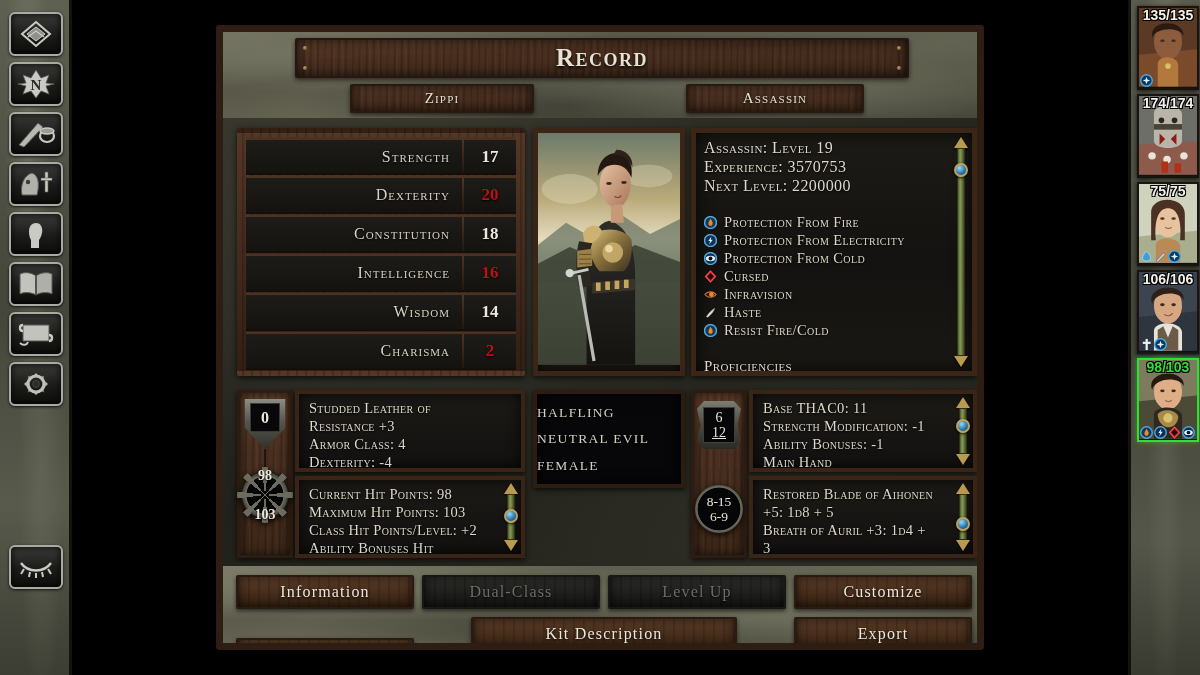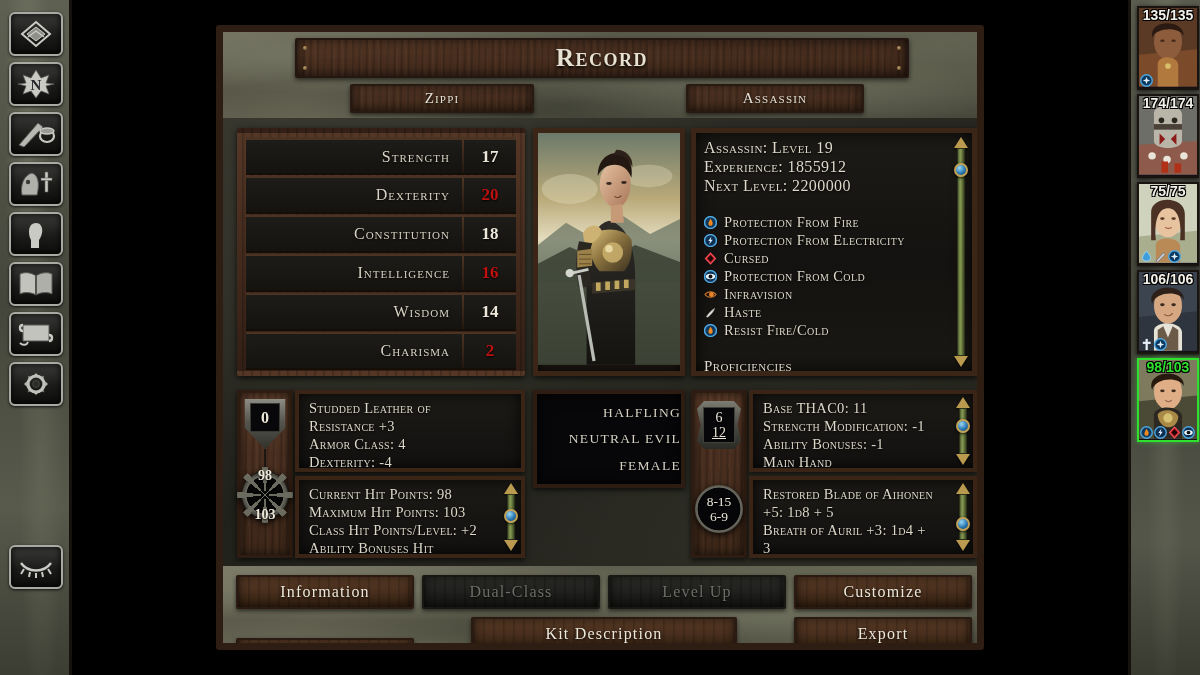--- a/index.html
+++ b/index.html
@@ -288,21 +288,21 @@
     filter: drop-shadow(0 2px 3px rgba(0,0,0,0.85));
   }
   .rndbadge span { font-size: 13.5px; color: #ece7d9; line-height: 15px; text-shadow: 0 1px 2px #000; font-family: Liberation Serif, serif; }
 
   
   #race-box {
     position: absolute; left: 310px; top: 358px; width: 152px; height: 98px;
     border: 4px solid #2d1c12;
     background: #07070a;
     box-shadow: inset 0 0 14px rgba(0,0,0,0.9), 0 2px 5px rgba(0,0,0,0.7);
-    display: flex; flex-direction: column; align-items: flex-end; justify-content: space-evenly;
+    display: flex; flex-direction: column; align-items: flex-start; justify-content: space-evenly;
   }
   #race-box div {
     font-size: 13.5px; color: #d5d0c2; letter-spacing: 1.3px;
     text-shadow: 0 1px 2px #000;
   }
 
   
   .gbtn {
     position: absolute; height: 34px;
     border: 2px solid #2a1a11; border-radius: 2px;
@@ -561,53 +561,53 @@
 
         <path d="M44 152 L60 244" stroke="#b9bcb4" stroke-width="3.5" fill="none"></path>
         <path d="M36 150 L54 146" stroke="#c9ccc4" stroke-width="3" fill="none"></path>
         <circle cx="34" cy="150" r="4.5" fill="#d4d7cf"></circle>
       </svg>
     </div>
 
     <div id="class-panel">
       <div id="class-scroll">
         <div class="cls-line" style="font-size:16px">Assassin: Level 19</div>
-        <div class="cls-line" style="font-size:16px">Experience: 1855912</div>
+        <div class="cls-line" style="font-size:16px">Experience: 3570753</div>
         <div class="cls-line" style="font-size:16px">Next Level: 2200000</div>
 
         <div style="height:18px"></div>
 
         <div class="eff-row">
           <svg class="eff-icon" viewBox="0 0 14 14">
             <circle cx="7" cy="7" r="6.4" fill="#123a5e" stroke="#4fa8e0" stroke-width="1.6"></circle>
             <path d="M7 3 C9 6 10 7 9 9.5 C8.4 11 5.6 11 5 9.5 C4.2 7.4 5.6 6 7 3 Z" fill="#f08a1e"></path>
             </svg>
           <span class="cls-line">Protection From Fire</span>
         </div>
         <div class="eff-row">
           <svg class="eff-icon" viewBox="0 0 14 14">
             <circle cx="7" cy="7" r="6.4" fill="#0d2f52" stroke="#4fa8e0" stroke-width="1.6"></circle>
             <path d="M8 2.6 L4.6 7.6 L6.6 7.6 L5.6 11.4 L9.4 6.2 L7.2 6.2 Z" fill="#d9ecfa"></path>
             </svg>
           <span class="cls-line">Protection From Electricity</span>
-        </div>
-        <div class="eff-row">
-          <svg class="eff-icon" viewBox="0 0 14 14">
-            <path d="M7 1.2 L12.4 7 L7 12.8 L1.6 7 Z" fill="#b4141c" stroke="#f2525a" stroke-width="1.3"></path>
-            <path d="M7 3.6 L10.2 7 L7 10.4 L3.8 7 Z" fill="#1a0405"></path>
-            </svg>
-          <span class="cls-line">Cursed</span>
         </div>
         <div class="eff-row">
           <svg class="eff-icon" viewBox="0 0 14 14">
             <circle cx="7" cy="7" r="6.4" fill="#0d2f52" stroke="#4fa8e0" stroke-width="1.6"></circle>
             <ellipse cx="7" cy="7" rx="5" ry="3" fill="#e8f4fb"></ellipse>
               <circle cx="7" cy="7" r="2.1" fill="#111"></circle>
             </svg>
           <span class="cls-line">Protection From Cold</span>
+        </div>
+        <div class="eff-row">
+          <svg class="eff-icon" viewBox="0 0 14 14">
+            <path d="M7 1.2 L12.4 7 L7 12.8 L1.6 7 Z" fill="#b4141c" stroke="#f2525a" stroke-width="1.3"></path>
+            <path d="M7 3.6 L10.2 7 L7 10.4 L3.8 7 Z" fill="#1a0405"></path>
+            </svg>
+          <span class="cls-line">Cursed</span>
         </div>
         <div class="eff-row">
           <svg class="eff-icon" viewBox="0 0 14 14">
             <path d="M1 7 C4 3 10 3 13 7 C10 11 4 11 1 7 Z" fill="#2a1008" stroke="#c97a30" stroke-width="1.2"></path>
             <circle cx="8" cy="7" r="2.6" fill="#e8862a"></circle>
             </svg>
           <span class="cls-line">Infravision</span>
         </div>
         <div class="eff-row">
           <svg class="eff-icon" viewBox="0 0 14 14">

